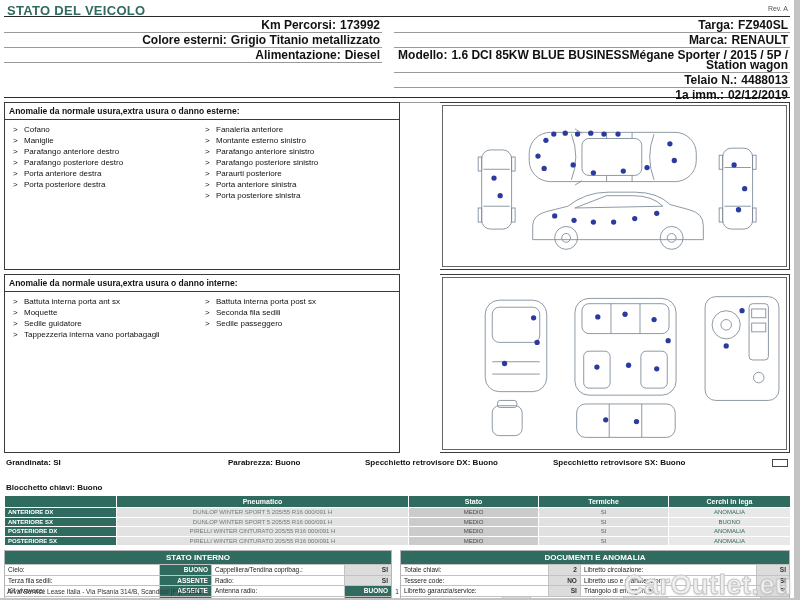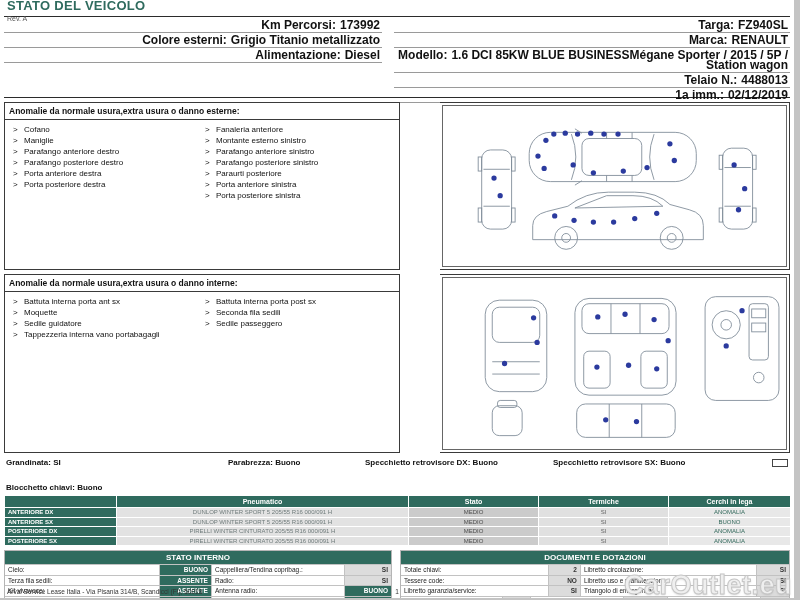--- a/index.html
+++ b/index.html
@@ -1,20 +1,20 @@
 <!DOCTYPE html>
 <html><head>
 <meta charset="utf-8">
 <style>
   * { margin:0; padding:0; box-sizing:border-box; }
   html,body { width:800px; height:600px; }
   body { background:#c4c4c4; font-family:"Liberation Sans", sans-serif; }
   .page { position:relative; width:794px; height:598px; background:#fff; color:#111; overflow:hidden; }
 
-  .topbar { display:flex; justify-content:center; padding:3px 6px 0 7px; height:16px;flex-direction:column; }
+  .topbar { display:flex; justify-content:space-between; padding:3px 6px 0 7px; height:16px; }
   .doc-title { color:#2f6b5e; font-size:13px; font-weight:bold; letter-spacing:.3px; }
   .rev { font-size:7px; color:#555; padding-top:2px; }
   .rule { border-top:1px solid #2b2b2b; margin:0 4px; }
 
   .info { display:flex; gap:12px; padding:1px 4px; height:80px; align-items:flex-start; }
   .col-l { width:378px; }
   .col-r { flex:1; }
   .info-row { border-bottom:1px solid #9a9a9a; font-size:12px; font-weight:bold; padding:2px 2px; line-height:10px;text-align:right; }
   .info-row .lbl { margin-right:4px; }
 
@@ -357,21 +357,21 @@
       </div>
       <div class="trow">
         <div class="tcell fx135">Navigatore:</div>
         <div class="tcell valc val-dark w52">SI</div>
         <div class="tcell fx115">CD(Navig.):</div>
         <div class="tcell valc val-dark w46">ASSENTE</div>
       </div>
     </div>
 
     <div class="btable bt-right">
-      <div class="btitle">DOCUMENTI E DOTAZIONI</div>
+      <div class="btitle">DOCUMENTI E ANOMALIA</div>
       <div class="trow">
         <div class="tcell fx1">Totale chiavi:</div>
         <div class="tcell valc val-light w32">2</div>
         <div class="tcell fx12">Libretto circolazione:</div>
         <div class="tcell valc val-light w32">SI</div>
       </div>
       <div class="trow">
         <div class="tcell fx1">Tessere code:</div>
         <div class="tcell valc val-light w32">NO</div>
         <div class="tcell fx12">Libretto uso e manutenzione:</div>

